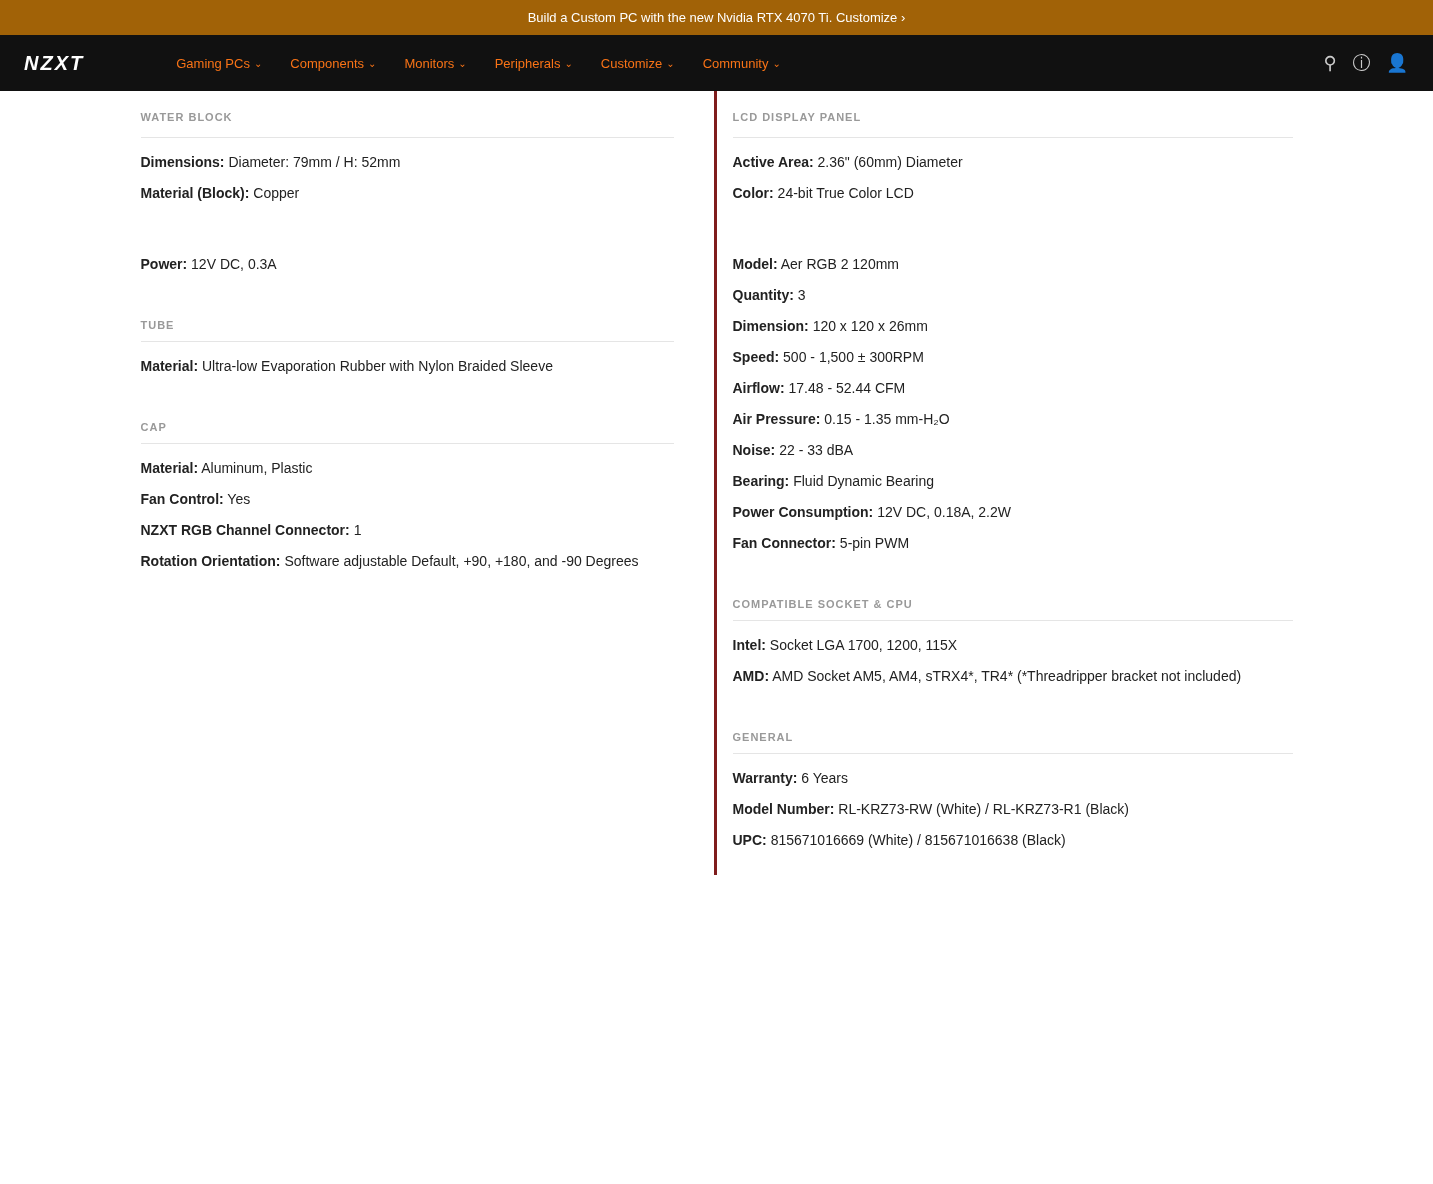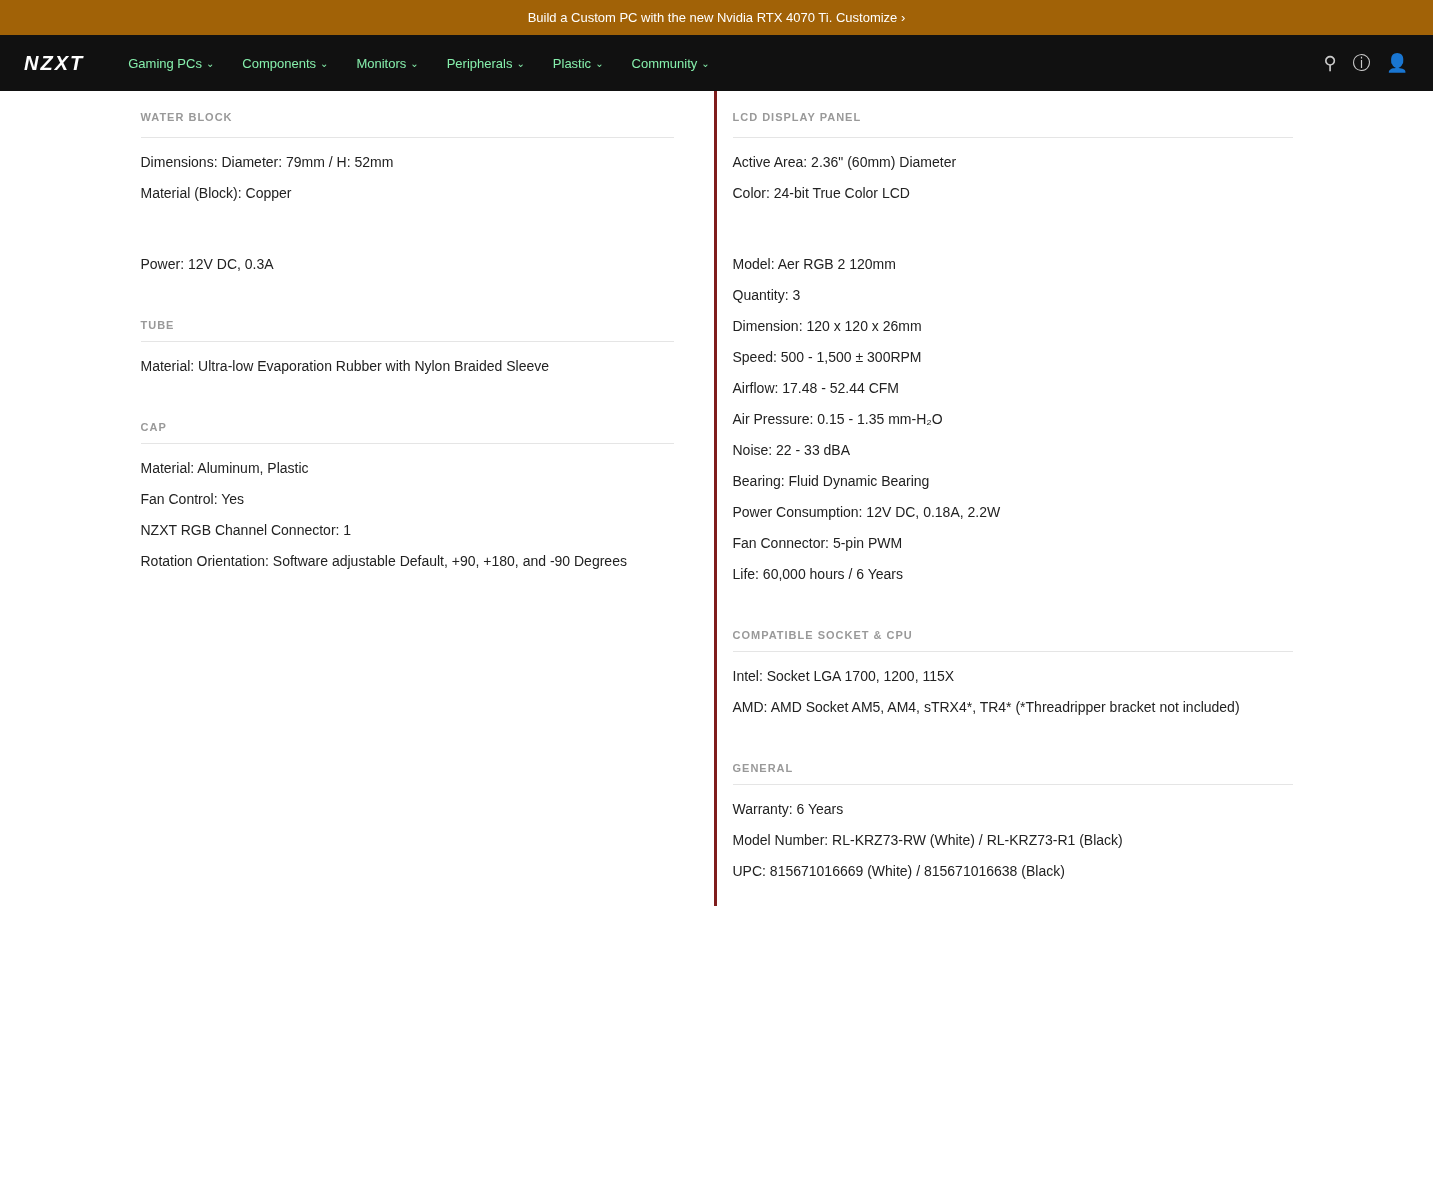--- a/index.html
+++ b/index.html
@@ -18,37 +18,38 @@
     
     .navbar {
       background: #111;
       display: flex;
       align-items: center;
       padding: 0 24px;
       height: 56px;
       position: sticky;
       top: 0;
       z-index: 100;
+      gap: 48px;
     }
     .navbar-logo {
       color: #fff;
       font-weight: 900;
       font-size: 20px;
       letter-spacing: 2px;
       margin-right: 32px;
       font-style: italic;
     }
     .navbar-nav {
       display: flex;
       align-items: center;
       gap: 4px;
       flex: 1;
     }
     .nav-item {
-      color: #86efac;
+      color: #f97316;
       font-size: 13px;
       padding: 4px 12px;
       height: 56px;
       display: flex;
       align-items: center;
       cursor: pointer;
       white-space: nowrap;
       gap: 4px;
     }
     .nav-chevron { font-size: 10px; }
@@ -108,21 +109,21 @@
       margin-bottom: 14px;
     }
 
     .spec-row {
       margin-bottom: 10px;
       font-size: 14px;
       line-height: 1.5;
     }
 
     .spec-label {
-      font-weight: 400;
+      font-weight: 700;
       text-align: right;
     }
 
     .spec-value {
       font-weight: 400;
     }
 
     .top-spec-section {
       padding: 20px 0;
     }
@@ -157,21 +158,21 @@
     </div>
     <div class="nav-item">
       <span>Monitors</span>
       <span class="nav-chevron">⌄</span>
     </div>
     <div class="nav-item">
       <span>Peripherals</span>
       <span class="nav-chevron">⌄</span>
     </div>
     <div class="nav-item">
-      <span>Plastic</span>
+      <span>Customize</span>
       <span class="nav-chevron">⌄</span>
     </div>
     <div class="nav-item">
       <span>Community</span>
       <span class="nav-chevron">⌄</span>
     </div>
   </div>
   <div class="navbar-actions">
     <span class="navbar-icon">⚲</span>
     <span class="navbar-icon">ⓘ</span>
@@ -285,24 +286,20 @@
           <span> </span><span>Fluid Dynamic Bearing</span>
         </div>
         <div class="spec-row">
           <span class="spec-label">Power Consumption:</span>
           <span> </span><span>12V DC, 0.18A, 2.2W</span>
         </div>
         <div class="spec-row">
           <span class="spec-label">Fan Connector:</span>
           <span> </span><span>5-pin PWM</span>
         </div>
-        <div class="spec-row">
-          <span class="spec-label">Life:</span>
-          <span> </span><span>60,000 hours / 6 Years</span>
-        </div>
       </div>
 
       <div class="spec-section">
         <div class="spec-section-title">COMPATIBLE SOCKET &amp; CPU</div>
         <hr class="spec-divider">
         <div class="spec-row">
           <span class="spec-label">Intel:</span>
           <span> </span><span>Socket LGA 1700, 1200, 115X</span>
         </div>
         <div class="spec-row">

